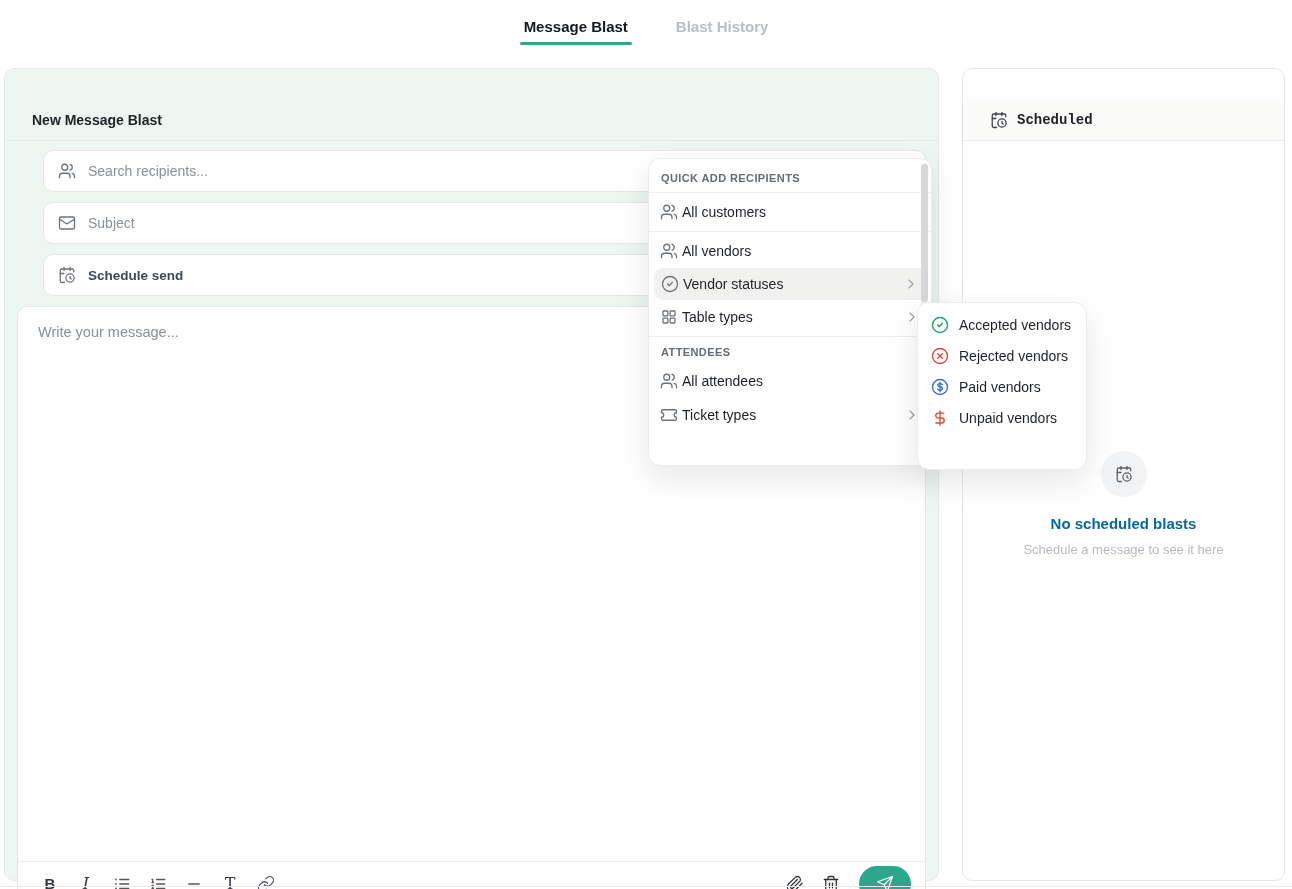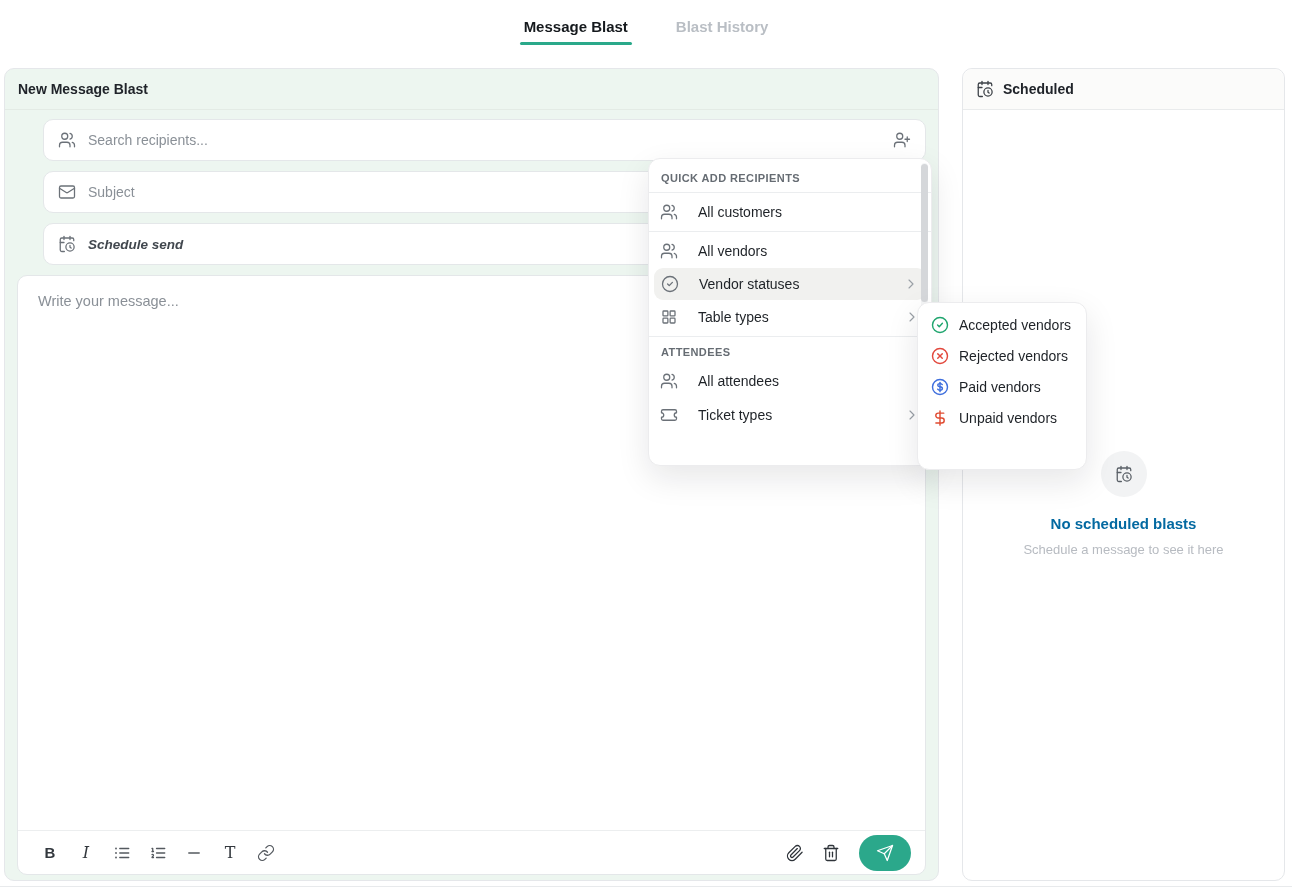--- a/index.html
+++ b/index.html
@@ -9,33 +9,33 @@
   
   .tabs { position:absolute; top:12px; left:0; width:100%; display:flex; justify-content:center; gap:44px; }
   .tab { font-size:15px; padding:6px 2px 10px; cursor:pointer; position:relative; }
   .tab.active { font-weight:700; color:#15191d; }
   .tab.inactive { color:#b9bec4; font-weight:600; }
   .tab .underline { position:absolute; left:-2px; right:-2px; bottom:0; height:3px;
     background:#2aa98a; border-radius:3px; }
 
   
   .card { position:absolute; border:1px solid #e5e7ea; border-radius:10px; background:#fff; }
-  .card-header { height:41px; display:flex; align-items:center; gap:9px; padding:0 13px;
-    border-bottom:1px solid #e9ebec; font-size:14px; font-weight:700; color:#20242a; }
+  .card-header { height:41px; display:flex; align-items:center; gap:9px; padding:0 27px;
+    border-bottom:1px solid #e9ebec; font-size:14px; font-weight:700; color:#20242a;margin-top:31px; }
 
   .compose-card { left:4px; top:68px; width:935px; height:813px; background:#edf6f0; }
   .compose-card .card-header { border-bottom-color:#e3ebe5; }
   .compose-body { padding:9px 12px 5px; display:flex; flex-direction:column; height:calc(100% - 41px); }
 
   .field { position:relative; height:42px; background:#fff; border:1px solid #e4e7e9; border-radius:10px;
     display:flex; align-items:center; padding:0 14px; margin-bottom:10px;margin-left:26px; }
   .field input { border:none; outline:none; flex:1; font-size:14px; color:#2a2f35; background:transparent;
     font-family:inherit; margin-left:12px; }
   .field input::placeholder { color:#8a9097; }
-  .schedule-text { margin-left:12px; font-size:13.5px; font-weight:600; color:#41474e;font-style:italic; }
+  .schedule-text { margin-left:12px; font-size:13.5px; font-weight:600; color:#41474e; }
 
   .editor { flex:1; background:#fff; border:1px solid #e4e7e9; border-radius:10px;
     display:flex; flex-direction:column; overflow:hidden; }
   .editor-placeholder { padding:17px 20px; font-size:14.5px; color:#8a9097; flex:1; cursor:text; }
   .editor-toolbar { border-top:1px solid #eceeef; height:44px; display:flex; align-items:center; padding:0 14px; }
   .tbtn { width:36px; height:32px; display:flex; align-items:center; justify-content:center;
     border:none; background:transparent; border-radius:6px; cursor:pointer; color:#54595f; }
   .tbtn.glyph-b { font-size:15px; font-weight:700; color:#33383e; font-family:"Liberation Sans",sans-serif; }
   .tbtn.glyph-i { font-size:16px; font-style:italic; font-family:"DejaVu Serif",serif; color:#33383e; }
   .tbtn.glyph-t { font-size:16px; font-family:"DejaVu Serif",serif; color:#33383e; }
@@ -49,41 +49,41 @@
   .icon.sm { width:16px; height:16px; }
   .field .icon, .menu-icon { color:#6b7178; }
 
   
   .dropdown { position:absolute; left:648px; top:158px; width:284px; height:308px; background:#fff;
     border:1px solid #ececee; border-radius:12px; box-shadow:0 12px 32px rgba(20,24,28,.10); z-index:5;
     padding:6px 0; }
   .menu-section-label { font-size:11px; font-weight:700; letter-spacing:.4px; color:#666c73;
     padding:7px 12px 6px; }
   .menu-divider { border-top:1px solid #ebedef; margin:2px 0; }
-  .menu-row { height:34px; display:flex; align-items:center; gap:20px; padding:0 11px; font-size:14px;
+  .menu-row { height:34px; display:flex; align-items:center; gap:4px; padding:0 11px; font-size:14px;
     color:#1e2227; cursor:pointer; }
   .menu-row.highlight { background:#f1f1ef; border-radius:9px; margin:0 5px; padding:0 7px; height:32px; }
   .menu-row .chevron { margin-left:auto; color:#9aa0a6; }
   .menu-scrollbar-track { position:absolute; top:4px; right:3px; bottom:4px; width:7px;
     background:#f4f5f6; border-radius:4px; }
   .menu-scrollbar-thumb { position:absolute; top:1px; left:0; width:7px; height:138px;
     background:#d5d7da; border-radius:4px; cursor:grab; }
 
   
   .submenu { position:absolute; left:917px; top:302px; width:170px; height:168px; background:#fff;
     border:1px solid #ececee; border-radius:12px; box-shadow:0 12px 32px rgba(20,24,28,.10); z-index:6;
     padding:6px 0; }
   .submenu .menu-row { height:31px; gap:10px; padding:0 13px;align-items:center; }
   .c-green { color:#1fa56e; } .c-amber { color:#e69a2e; } .c-red { color:#e2483d; }
   .c-blue { color:#3f6fdd; } .c-dollar { color:#e04b31; }
   .c-dollar.icon, .c-blue.icon, .c-green.icon, .c-amber.icon, .c-red.icon { stroke-width:1.9; }
 
   
   .scheduled-card { left:962px; top:68px; width:323px; height:813px; }
-  .scheduled-card .card-header { background:#fbfbfa; border-radius:10px 10px 0 0; }
+  .scheduled-card .card-header { background:#fbfbfa; border-radius:10px 10px 0 0;font-family:Liberation Mono, monospace; }
   .scheduled-card .card-header .icon { color:#3c4147; }
   .empty-state { position:absolute; top:382px; left:0; width:100%; display:flex; flex-direction:column;
     align-items:center; }
   .empty-icon-circle { width:46px; height:46px; border-radius:50%; background:#f2f3f4;
     display:flex; align-items:center; justify-content:center; color:#5a6067; margin-bottom:18px; }
   .empty-title { font-size:15px; font-weight:600; color:#0369a1; margin-bottom:10px; }
   .empty-subtitle { font-size:13px; color:#b7bbc1; }
 
   .page-bottom-line { position:absolute; left:0; right:0; bottom:2px; border-top:1px solid #e8eaec; }
 </style>

